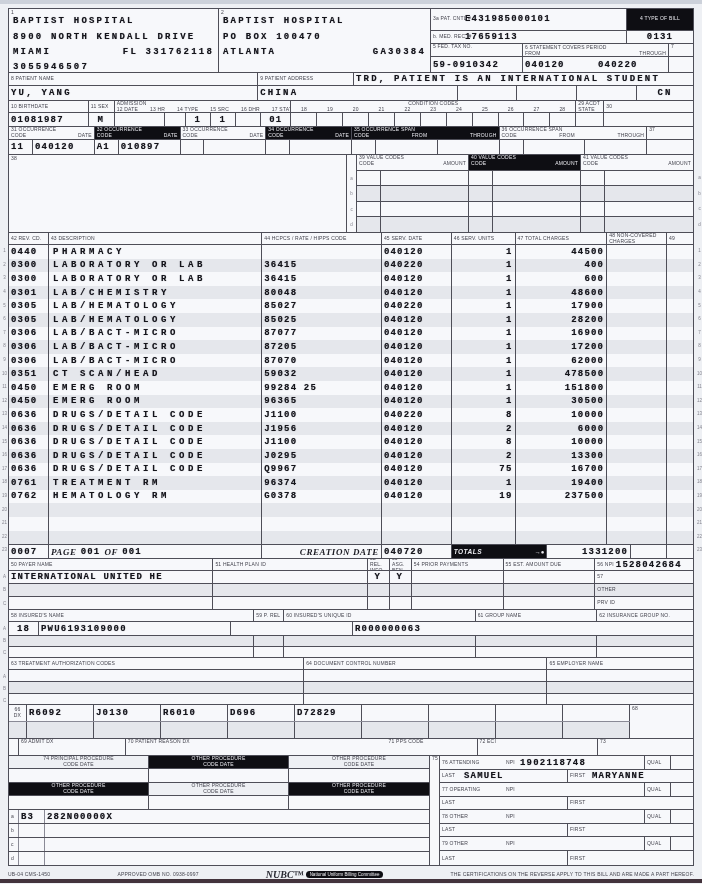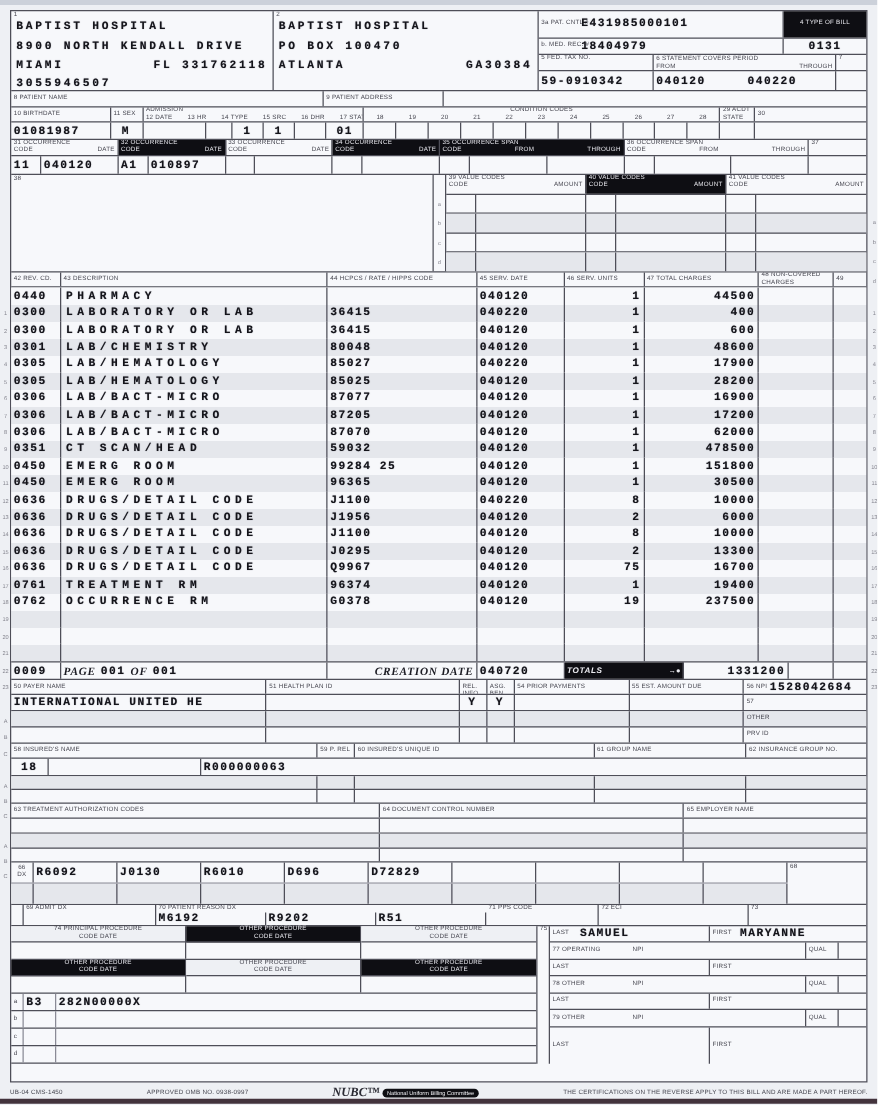--- a/index.html
+++ b/index.html
@@ -155,21 +155,21 @@
             <span class="lbl" style="width:32px">3a PAT. CNTL #</span>
             <span class="val vs">E431985000101</span>
           </div>
           <div class="c blk ctr nb" style="width:66px">
             <span class="lbl wrap" style="text-align:center">4 TYPE OF BILL</span>
           </div>
         </div>
         <div class="r" style="height:14px">
           <div class="c" style="flex:1">
             <span class="lbl" style="width:32px">b. MED. REC. #</span>
-            <span class="val vs">18404979</span>
+            <span class="val vs">17659113</span>
           </div>
           <div class="c ctr nb" style="width:66px">
             <span class="val vs">0131</span>
           </div>
         </div>
         <div class="r" style="height:13px">
           <div class="c top" style="width:92px">
               <span class="lbl">5 FED. TAX NO.</span>
             </div>
           <div class="c col top" style="width:146px;padding:1px 2px">
@@ -197,20 +197,37 @@
         </div>
       </div>
     </div>
 
     <div class="r" style="height:13px">
       <div class="c" style="width:250px">
           <span class="lbl">8 PATIENT NAME</span>
         </div>
       <div class="c" style="width:96px">
           <span class="lbl">9 PATIENT ADDRESS</span>
+        </div>
+      <div class="c nb" style="width:340px">
+          <span class="val">TRD, PATIENT IS AN INTERNATIONAL STUDENT</span>
+        </div>
+    </div>
+    <div class="r" style="height:15px">
+      <div class="c" style="width:250px">
+          <span class="val">YU, YANG</span>
+        </div>
+      <div class="c" style="width:200px">
+          <span class="val">CHINA</span>
+        </div>
+      <div class="c" style="width:60px"></div>
+      <div class="c" style="width:60px"></div>
+      <div class="c" style="width:60px"></div>
+      <div class="c ctr nb" style="width:56px">
+          <span class="val">CN</span>
         </div>
     </div>
 
     <div class="r" style="height:12px">
       <div class="c" style="width:80px">
           <span class="lbl">10 BIRTHDATE</span>
         </div>
       <div class="c" style="width:26px">
           <span class="lbl">11 SEX</span>
         </div>
@@ -886,21 +903,21 @@
           <div class="c" style="width:60px;border-bottom:none">
             <span class="val vs"></span>
           </div>
           <div class="c nb" style="width:26px;border-bottom:none"></div>
         </div>
         <div class="svc">
           <div class="c" style="width:40px;border-bottom:none">
             <span class="val vs">0762</span>
           </div>
           <div class="c" style="width:214px;border-bottom:none;padding-left:4px">
-            <span class="val vw">OCCURRENCE RM</span>
+            <span class="val vw">HEMATOLOGY RM</span>
           </div>
           <div class="c" style="width:120px;border-bottom:none">
             <span class="val vs">G0378</span>
           </div>
           <div class="c" style="width:70px;border-bottom:none">
             <span class="val vs">040120</span>
           </div>
           <div class="c ra" style="width:64px;border-bottom:none">
             <span class="val vs">19</span>
           </div>
@@ -981,21 +998,21 @@
           </div>
           <div class="c" style="width:60px;border-bottom:none">
             <span class="val vs"></span>
           </div>
           <div class="c nb" style="width:26px;border-bottom:none"></div>
         </div>
       </div>
 
     <div class="r" style="height:15px;border-top:1px solid #4e4e58">
       <div class="c" style="width:40px">
-          <span class="val vs">0009</span>
+          <span class="val vs">0007</span>
         </div>
       <div class="c" style="width:214px;gap:4px">
         <span class="cur">PAGE</span>
         <span class="val vs">001</span>
         <span class="cur">OF</span>
         <span class="val vs">001</span>
       </div>
       <div class="c ra" style="width:120px">
           <span class="cur">CREATION DATE</span>
         </div>
@@ -1090,20 +1107,23 @@
       <div class="c" style="width:122px">
           <span class="lbl">61 GROUP NAME</span>
         </div>
       <div class="c nb" style="width:96px">
           <span class="lbl">62 INSURANCE GROUP NO.</span>
         </div>
     </div>
     <div class="r" style="height:14px">
       <div class="c ctr" style="width:30px">
           <span class="val vs">18</span>
+        </div>
+      <div class="c" style="width:192px">
+          <span class="val vs">PWU6193109000</span>
         </div>
       <div class="c" style="width:122px">
           <span class="val vs"></span>
         </div>
       <div class="c nb" style="width:96px">
           <span class="val vs">R000000063</span>
         </div>
     </div>
     <div class="r shade" style="height:11px">
       <div class="c" style="width:246px"></div>
@@ -1203,32 +1223,20 @@
         </div>
     </div>
 
     <div class="r" style="height:17px">
       <div class="c top" style="width:10px"></div>
       <div class="c top" style="width:108px">
           <span class="lbl">69 ADMIT DX</span>
         </div>
       <div class="col" style="width:264px">
         <span class="lbl" style="margin-left:2px">70 PATIENT REASON DX</span>
-        <div style="display:flex;flex:1">
-
-        <div class="c" style="width:88px">
-              <span class="val vs">M6192</span>
-            </div>
-            <div class="c" style="width:88px">
-              <span class="val vs">R9202</span>
-            </div>
-            <div class="c" style="width:88px">
-              <span class="val vs">R51</span>
-            </div>
-          </div>
       </div>
       <div class="c top" style="width:92px">
           <span class="lbl">71 PPS CODE</span>
         </div>
       <div class="c top" style="width:122px">
           <span class="lbl">72 ECI</span>
         </div>
       <div class="c top nb" style="width:96px">
           <span class="lbl">73</span>
         </div>
@@ -1326,20 +1334,35 @@
                 </div>
               </div>
           </div>
         </div>
       </div>
       <div style="display:flex;flex:1;border-left:1px solid #4e4e58;box-sizing:border-box">
         <div class="c top" style="width:10px">
             <span class="lbl">75</span>
           </div>
         <div class="col" style="flex:1">
+          <div class="r" style="height:14px">
+            <div class="c" style="width:64px;border-right:none">
+                <span class="lbl">76 ATTENDING</span>
+              </div>
+            <div class="c" style="width:14px;border-right:none">
+                <span class="lbl">NPI</span>
+              </div>
+            <div class="c" style="flex:1">
+                <span class="val vs">1902118748</span>
+              </div>
+            <div class="c" style="width:26px">
+                <span class="lbl">QUAL</span>
+              </div>
+            <div class="c nb" style="width:22px"></div>
+          </div>
           <div class="r" style="height:13px">
             <div class="c" style="width:22px;border-right:none">
                 <span class="lbl">LAST</span>
               </div>
             <div class="c" style="width:106px">
                 <span class="val vs">SAMUEL</span>
               </div>
             <div class="c" style="width:22px;border-right:none">
                 <span class="lbl">FIRST</span>
               </div>

